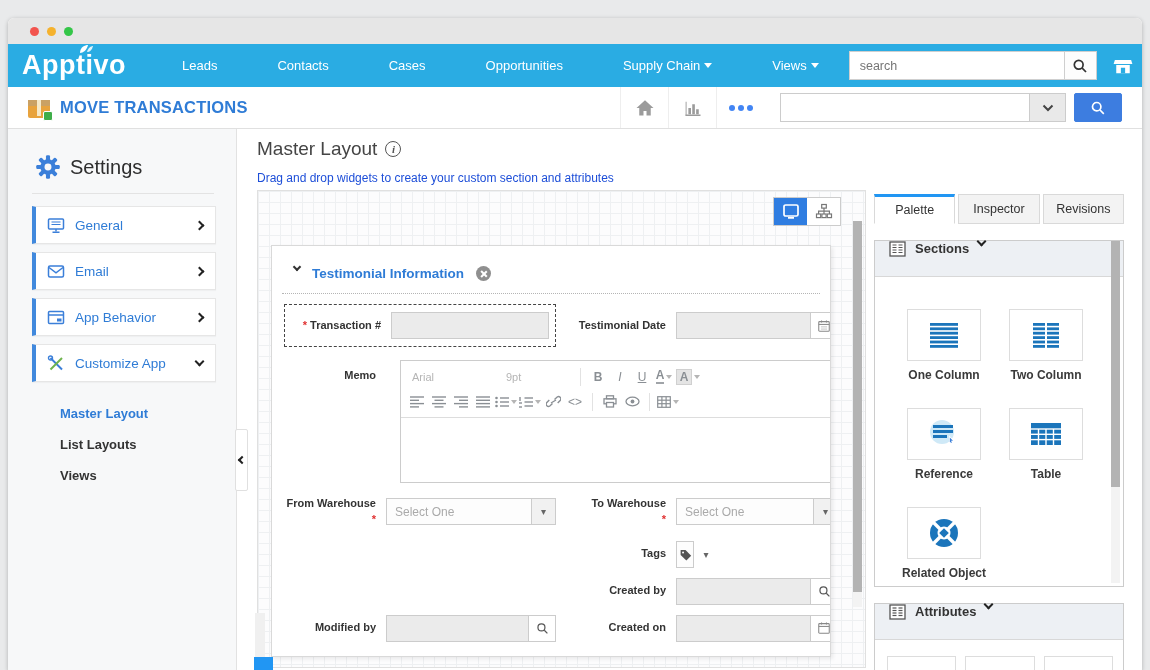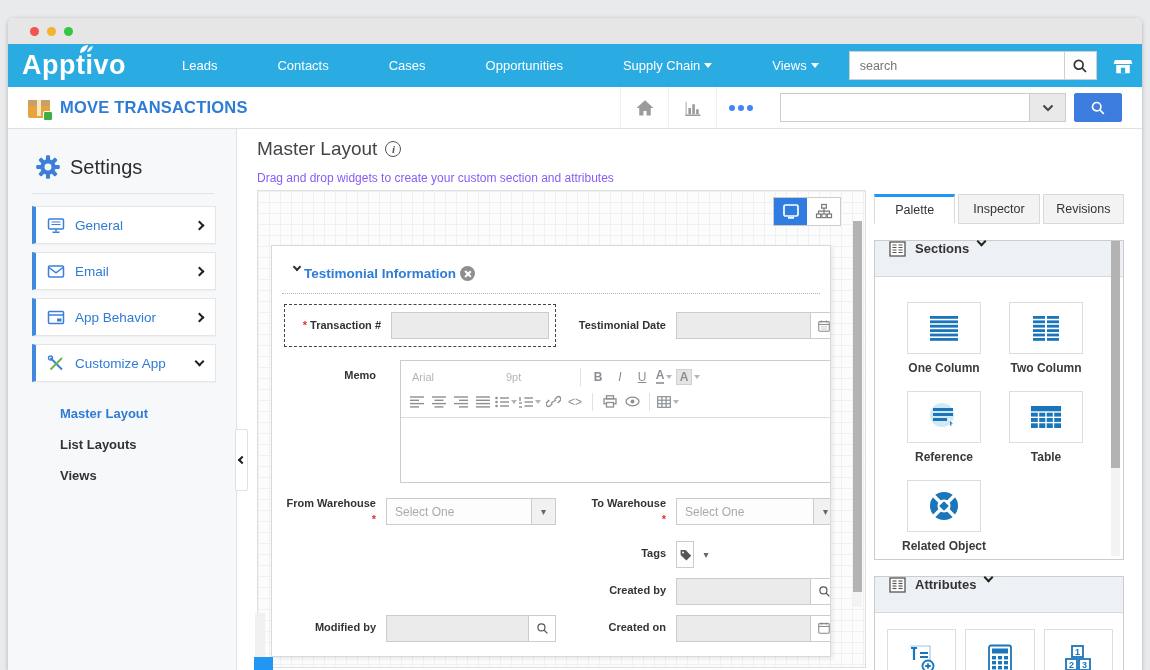--- a/index.html
+++ b/index.html
@@ -66,38 +66,38 @@
   .sb-sub .sub.active { color:#2f7cd6; }
   .collapse-tab { position:absolute; right:-12px; top:300px; width:13px; height:62px; background:#fff; border:1px solid #e0e0e0;
                   border-radius:2px; display:flex; align-items:center; justify-content:center; cursor:pointer; z-index:5; }
   .chev-l { width:6px; height:6px; border-left:2.2px solid #222; border-bottom:2.2px solid #222; transform:rotate(45deg); }
 
   
   .main { flex:1; background:#fff; position:relative; }
   .m-title { position:absolute; left:20px; top:9px; font-size:19px; color:#454545; display:flex; align-items:center; gap:8px; }
   .info-i { width:16px; height:16px; border:1.4px solid #555; border-radius:50%; font-size:11px; color:#555; display:flex;
             align-items:center; justify-content:center; font-family:"Liberation Serif", serif; font-style:italic; font-weight:bold; }
-  .m-sub { position:absolute; left:20px; top:42px; font-size:12px; color:#8b5cf6; }
+  .m-sub { position:absolute; left:20px; top:42px; font-size:12px; color:#1d4ed8; }
 
   .canvas { position:absolute; left:20px; top:61px; width:609px; height:478px; border:1px solid #e0e0e0;
             background-color:#fcfcfd;
             background-image:linear-gradient(#eef0f2 1px, transparent 1px), linear-gradient(90deg,#eef0f2 1px, transparent 1px);
             background-size:11px 11px; }
   .view-toggles { position:absolute; right:24px; top:6px; display:flex; border:1px solid #ccc; background:#fff; }
   .vt { width:33px; height:27px; display:flex; align-items:center; justify-content:center; cursor:pointer; background:#fff; }
   .vt.active { background:#2f7de1; }
   .canvas-vscroll { position:absolute; right:3px; top:30px; bottom:60px; width:9px; background:#f3f3f3; }
   .canvas-vscroll .thumb { position:absolute; top:0; width:100%; height:96%; background:#b3b3b3; }
   .canvas-blscroll { position:absolute; left:-3px; bottom:10px; width:10px; height:44px; background:#f0f0f0; }
   .canvas-blscroll .bluebit { position:absolute; bottom:-14px; left:-1px; width:19px; height:14px; background:#2196f3; }
 
   
   .form-card { position:absolute; left:13px; top:54px; width:560px; height:412px; background:#fff; border:1px solid #d9d9d9;
                box-shadow:2px 2px 4px rgba(0,0,0,.08); overflow:hidden; }
-  .sec-head { display:flex; align-items:flex-start; gap:4px; padding:20px 18px 12px 22px; }
+  .sec-head { display:flex; align-items:flex-start; gap:12px; padding:20px 18px 12px 22px; }
   .sec-title { font-size:13.5px; font-weight:bold; color:#2f7cd6; }
   .sec-close { width:15px; height:15px; border-radius:50%; background:#8f8f8f; position:relative; cursor:pointer; }
   .sec-close::before, .sec-close::after { content:""; position:absolute; left:7px; top:3.5px; width:1.6px; height:8px; background:#fff; }
   .sec-close::before { transform:rotate(45deg); } .sec-close::after { transform:rotate(-45deg); }
   .sec-chev { width:6px; height:6px; border-right:2px solid #333; border-bottom:2px solid #333; transform:rotate(45deg); margin-top:-2px; }
   .sec-body { border-top:1px dotted #b5b5b5; margin:0 10px; padding:10px 2px 0 2px; }
 
   .frow { display:grid; grid-template-columns:92px 170px 100px 162px; column-gap:10px; align-items:center; margin-bottom:13px; }
   .flabel { font-size:11px; font-weight:bold; color:#333; text-align:right; line-height:1.45; }
   .req { color:#e03131; font-weight:bold; }
@@ -128,21 +128,21 @@
 
   
   .panel { position:absolute; right:18px; top:65px; width:250px; bottom:0; }
   .ptabs { display:flex; gap:3px; }
   .ptab { flex:1; height:30px; background:#f3f3f3; border:1px solid #d9d9d9; display:flex; align-items:center; justify-content:center;
           font-size:12.5px; color:#333; cursor:pointer; }
   .ptab.active { background:#fff; border-top:3px solid #2196f3; border-bottom:1px solid #fff; font-size:12.5px; }
   .pbox { border:1px solid #ccc; background:#fff; margin-top:16px; position:relative; }
   .pgroup-head { height:36px; background:#edf0f4; border-bottom:1px solid #d8d8d8; display:flex; align-items:flex-start; gap:9px; padding-left:14px; }
   .pgroup-head .gt { font-size:13px; font-weight:bold; color:#333; }
-  .pgrid { padding:25px 26px 6px 18px; display:grid; grid-template-columns:1fr 1fr; row-gap:16px; }
+  .pgrid { padding:32px 26px 6px 18px; display:grid; grid-template-columns:1fr 1fr; row-gap:26px; }
   .pitem { display:flex; flex-direction:column; align-items:center; }
   .pcard { width:74px; height:52px; background:#fff; border:1px solid #ddd; display:flex; align-items:center; justify-content:center; cursor:grab; }
   .plabel { margin-top:7px; font-size:12px; font-weight:bold; color:#3a3a3a; text-align:center; }
   .panel-scroll { position:absolute; top:0; right:3px; bottom:3px; width:9px; background:#f3f3f3; }
   .panel-scroll .thumb { position:absolute; top:0; width:100%; height:72%; background:#b3b3b3; }
   .attr-grid { padding:16px 10px 0 12px; display:grid; grid-template-columns:1fr 1fr 1fr; column-gap:9px; }
   .acard { height:60px; background:#fff; border:1px solid #ddd; display:flex; align-items:center; justify-content:center; cursor:grab; }
 
   svg { display:block; }
 </style>

